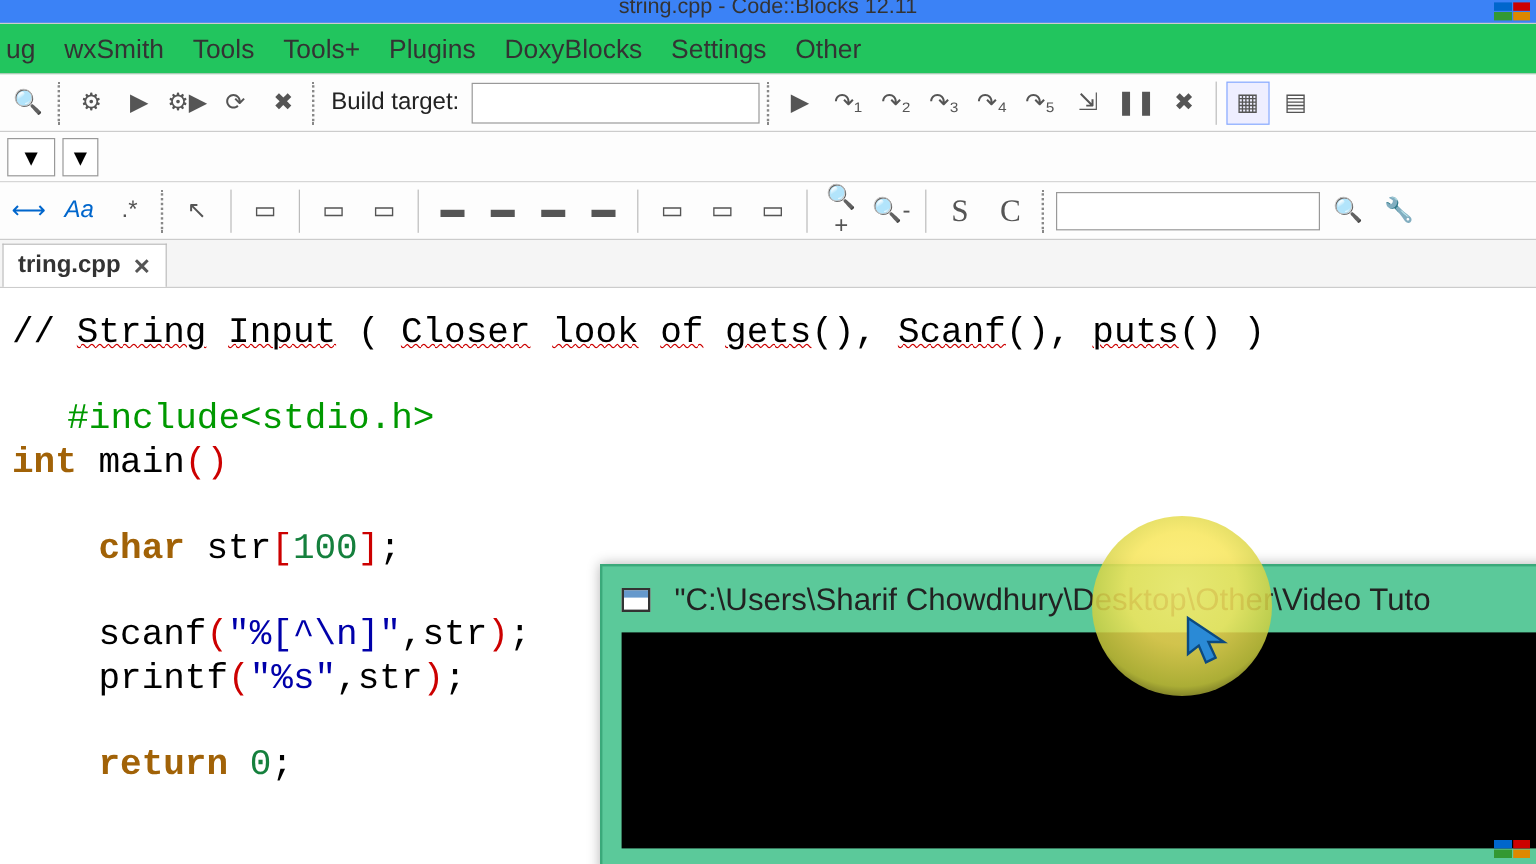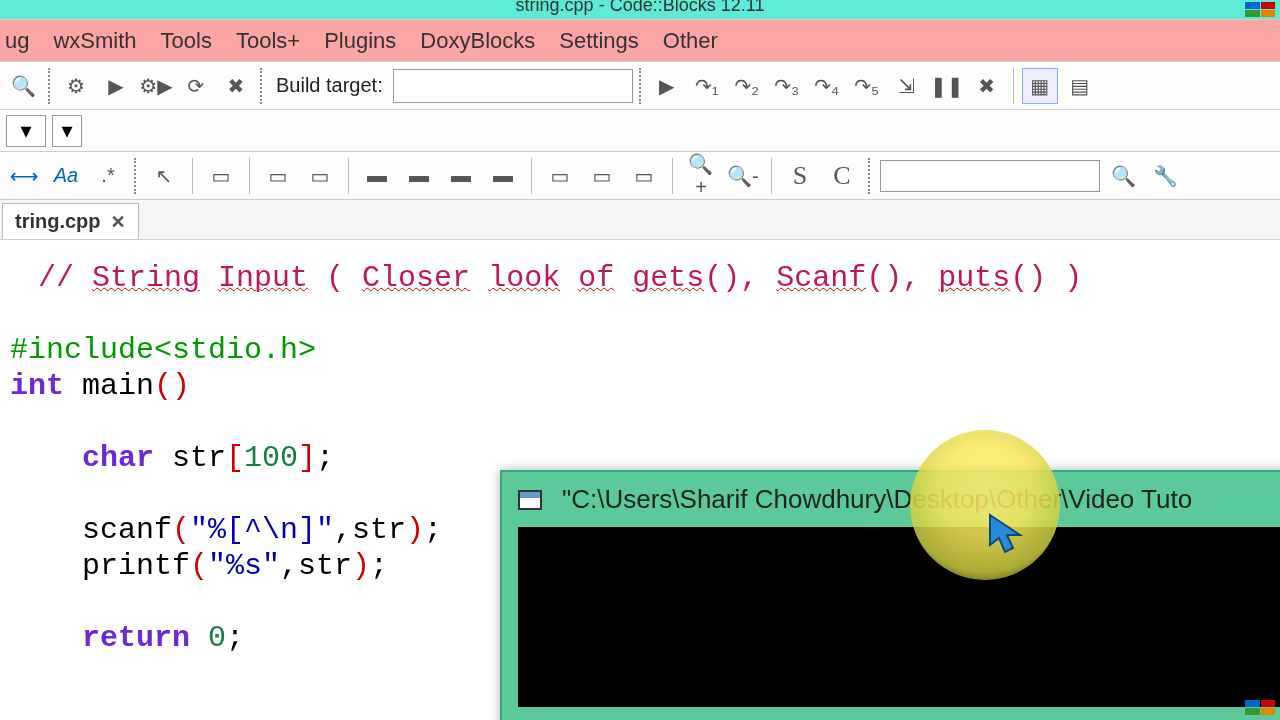--- a/index.html
+++ b/index.html
@@ -7,21 +7,21 @@
     font-family: Tahoma, Verdana, sans-serif;
     font-size: 13px;
     background: #f0f0f0;
     position: relative;
     width: 1280px;
     height: 720px;
     overflow: hidden;
   }
   .title-bar {
     height: 20px;
-    background: #5eead4;
+    background: #3b82f6;
     text-align: center;
     font-size: 18px;
     color: #333;
     line-height: 10px;
     border-bottom: 1px solid #ccc;
     position: relative;
   }
   .title-text { display: inline-block; }
   .title-flags {
     position: absolute;
@@ -33,21 +33,21 @@
     grid-template-columns: 1fr 1fr;
     grid-template-rows: 1fr 1fr;
     gap: 1px;
   }
   .flag-r { background: #c00; }
   .flag-b { background: #06c; }
   .flag-g { background: #393; }
   .flag-o { background: #d80; }
   .menu-bar {
     height: 42px;
-    background: #fca5a5;
+    background: #22c55e;
     border-bottom: 1px solid #ccc;
     display: flex;
     align-items: center;
     padding-left: 5px;
     gap: 24px;
     font-size: 22px;
     color: #333;
   }
   .menu-item { cursor: pointer; }
   .toolbar {
@@ -142,24 +142,24 @@
   .editor {
     background: #fff;
     height: 480px;
     padding: 20px 10px;
     font-family: "Consolas", "Courier New", monospace;
     font-size: 30px;
     line-height: 36px;
     color: #000;
     position: relative;
   }
-  .comment { color: #be185d; margin-left: 28px; }
+  .comment { color: #000000; }
   .comment .ul { text-decoration: underline wavy #c00 1px; }
-  .preproc { color: #090; }
-  .keyword { color: #6d28d9; font-weight: bold; }
+  .preproc { color: #090; margin-left: 46px; }
+  .keyword { color: #a16207; font-weight: bold; }
   .str { color: #00a; }
   .num { color: #15803d; }
   .paren { color: #c00; }
   .console-window {
     position: absolute;
     left: 500px;
     top: 470px;
     width: 800px;
     height: 260px;
     background: #5bc99a;

